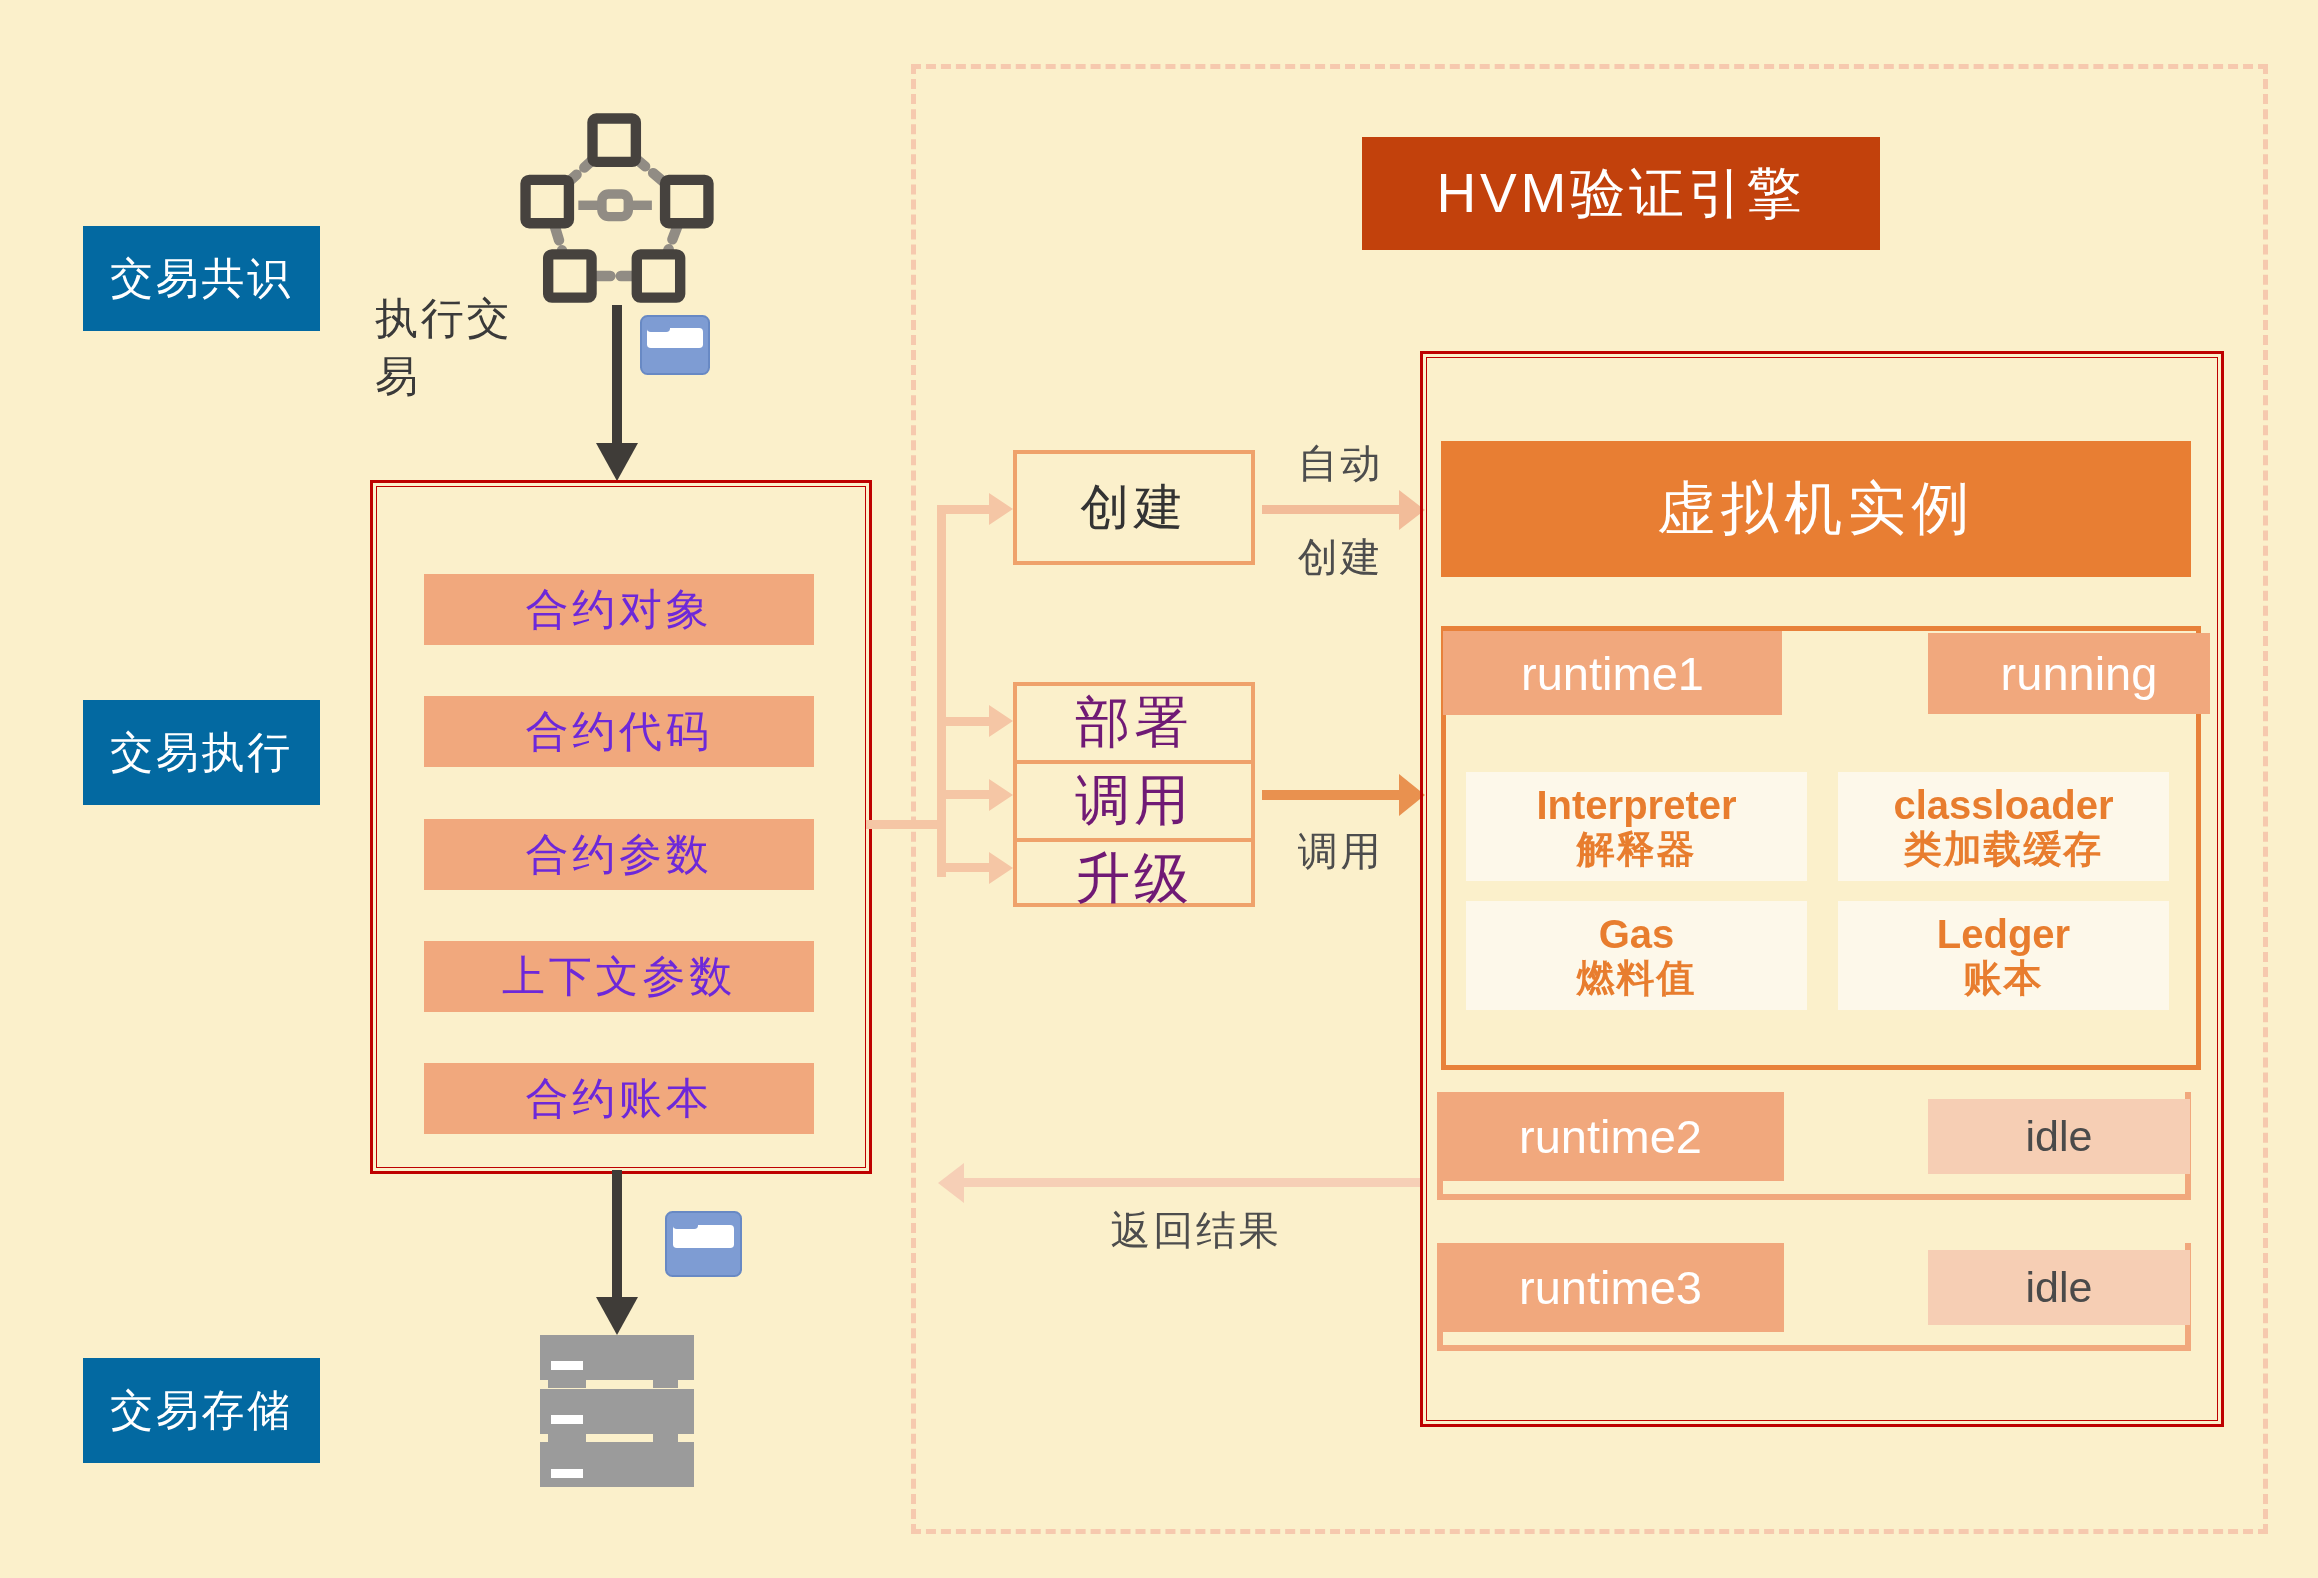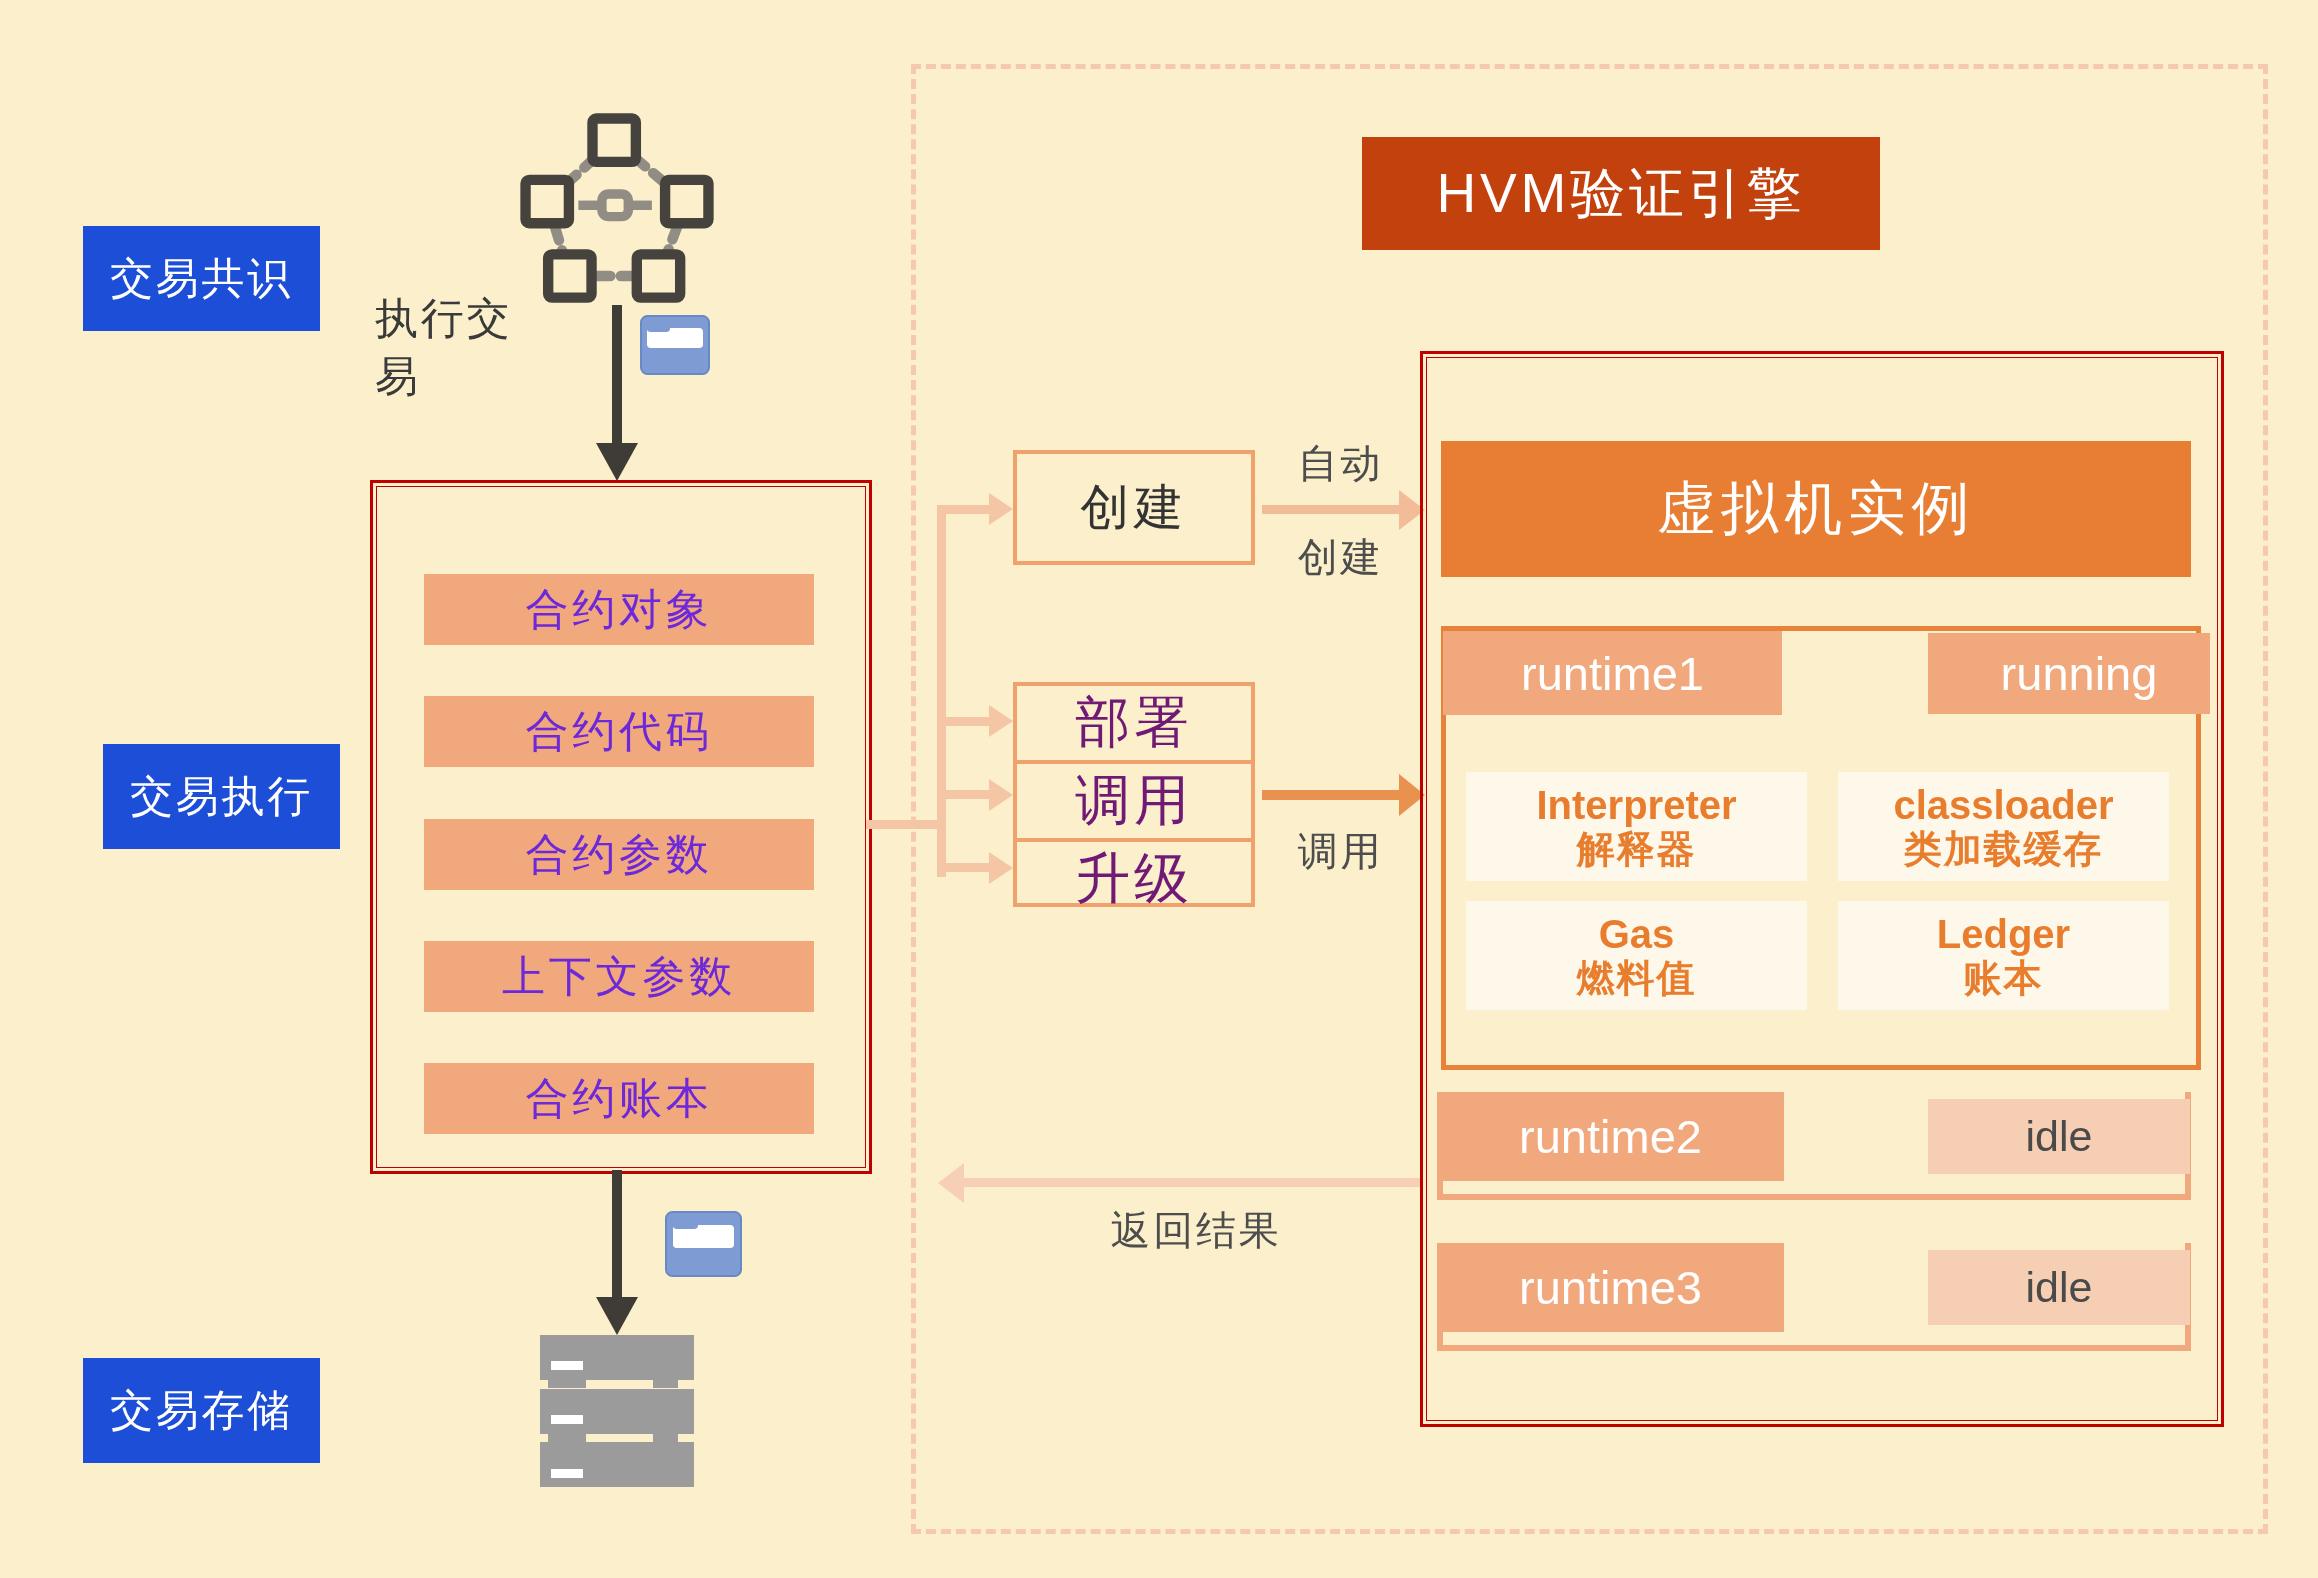--- a/index.html
+++ b/index.html
@@ -4,21 +4,21 @@
 <style>
   html,body{margin:0;padding:0;background:#FBF0CB;}
   .canvas{position:relative;width:2318px;height:1578px;background:#FBF0CB;overflow:hidden;
           font-family:"Liberation Sans",sans-serif;}
   .abs{position:absolute;}
 
   
   .dashed-box{left:911px;top:64px;width:1347px;height:1460px;border:5.6px dashed #F6C9AE;}
 
   
-  .stage-label{left:83px;width:237px;height:105px;background:#1d4ed8;color:#fff;
+  .stage-label{left:83px;width:237px;height:105px;background:#0369a1;color:#fff;
     font-size:43px;letter-spacing:2.8px;display:flex;align-items:center;justify-content:center;}
 
   
   .redbox{border:3.8px solid #BE0000;}
   .redbox::after{content:"";position:absolute;inset:2.8px;border:1.9px solid #BE0000;pointer-events:none;}
 
   
   .citem{left:51px;width:390px;height:71px;background:#F1A87D;color:#6d28d9;
     font-size:43px;letter-spacing:3.8px;display:flex;align-items:center;justify-content:center;}
 
@@ -67,21 +67,21 @@
   .exec-label{color:#3A3A3A;font-size:43px;letter-spacing:2.8px;display:flex;align-items:center;justify-content:center;}
 </style>
 </head>
 <body>
 
 <div class="canvas">
 
   <div class="abs dashed-box"></div>
 
   <div class="abs stage-label" style="top:226px;">交易共识</div>
-  <div class="abs stage-label" style="top:744px;margin-left:20px;">交易执行</div>
+  <div class="abs stage-label" style="top:700px;">交易执行</div>
   <div class="abs stage-label" style="top:1358px;">交易存储</div>
 
   <div class="abs" style="left:518px;top:111px;width:198px;height:198px;">
     <svg width="198" height="198" viewBox="0 0 210 210">
       <g stroke="#918C84" stroke-width="11" stroke-dasharray="16 11" stroke-linecap="round" fill="none">
         <line x1="102" y1="31" x2="31" y2="96"></line>
         <line x1="102" y1="31" x2="179" y2="96"></line>
         <line x1="31" y1="96" x2="55" y2="175"></line>
         <line x1="179" y1="96" x2="149" y2="175"></line>
         <line x1="55" y1="175" x2="149" y2="175"></line>

